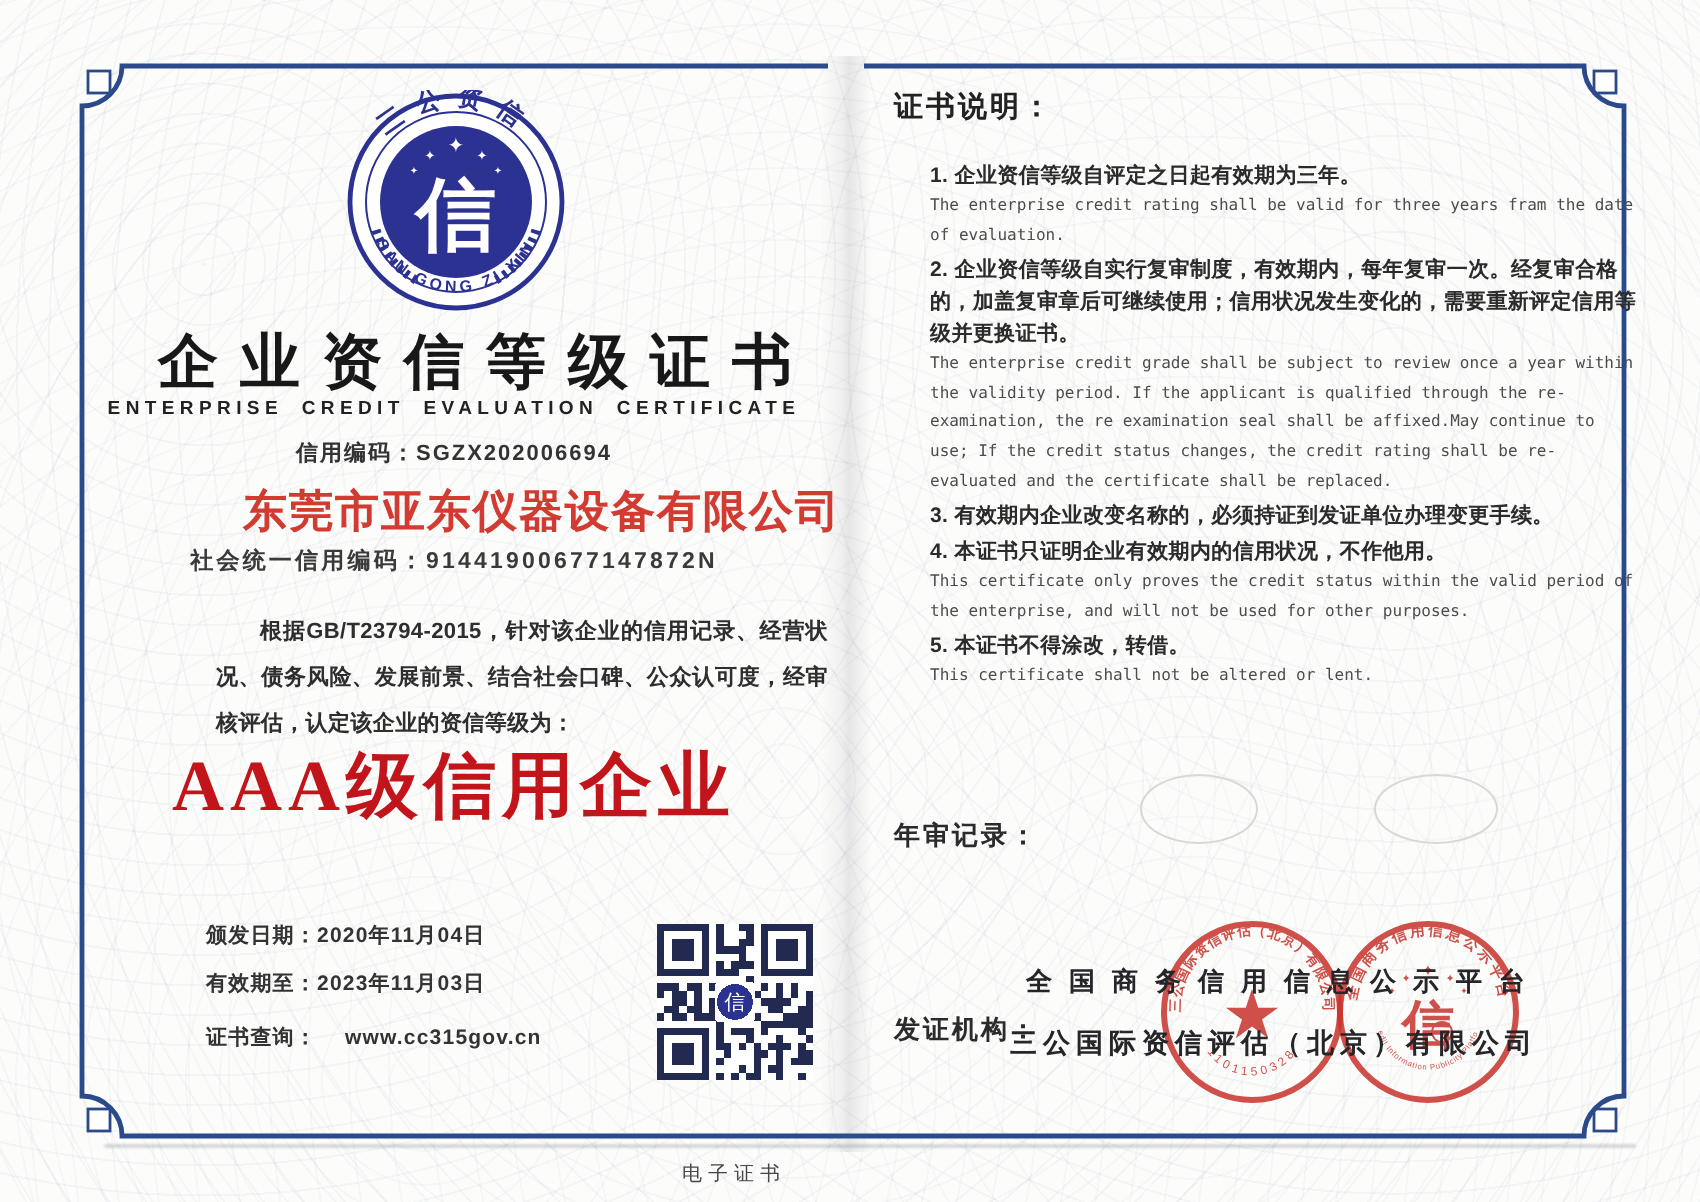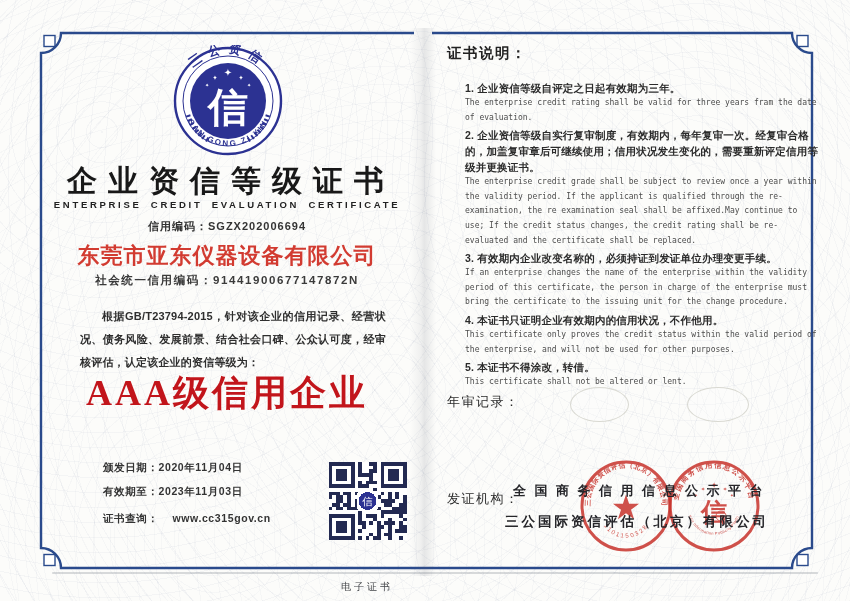--- a/index.html
+++ b/index.html
@@ -29,45 +29,45 @@
   #bottom-edge{
     position:absolute;left:52px;top:572px;width:766px;height:2px;
     background:rgba(120,125,135,.28);border-radius:2px;filter:blur(.4px);
   }
   #left-page{position:absolute;left:40px;top:33px;width:374px;height:535px;}
   #right-page{position:absolute;left:432px;top:33px;width:382px;height:535px;}
   .center{text-align:center;width:100%;left:0;}
 
   .cert-title{
     top:128px;font-family:"Liberation Serif", serif;font-weight:900;
-    font-size:30px;letter-spacing:11px;padding-left:4px;color:#181818;white-space:nowrap;
+    font-size:30px;letter-spacing:11px;padding-left:16px;color:#181818;white-space:nowrap;
   }
   .cert-subtitle{
     top:166px;font-size:9.5px;font-weight:700;letter-spacing:2.7px;word-spacing:4px;color:#222;white-space:nowrap;
   }
   .credit-code{top:186px;font-size:11px;font-weight:700;letter-spacing:1px;color:#333;}
-  .company{top:208px;font-size:22px;font-weight:800;letter-spacing:1px;color:var(--company_red,#d23b31);white-space:nowrap;}
+  .company{top:208px;font-size:22px;font-weight:800;letter-spacing:1px;color:var(--company_red,#d23b31);white-space:nowrap;margin-left:44px;}
   .unified{top:240px;font-size:11.5px;font-weight:700;letter-spacing:1.6px;color:#3a3a3a;}
   .statement{
-    top:272px;left:40px;width:306px;font-size:11px;font-weight:600;line-height:23px;
+    top:272px;left:68px;width:306px;font-size:11px;font-weight:600;line-height:23px;
     text-indent:22px;color:#2e2e2e;letter-spacing:.2px;text-align:justify;
   }
   .rating{
     top:336px;font-family:"Liberation Serif", serif;font-weight:900;
     font-size:36px;letter-spacing:3px;color:var(--rating_red,#c2151b);white-space:nowrap;
   }
   .date-line{left:63px;font-size:10.5px;font-weight:700;letter-spacing:.6px;color:#333;white-space:nowrap;}
   .query-url{margin-left:14px;font-weight:700;}
   .qr-caption{left:286px;top:511px;width:82px;text-align:center;font-size:10px;letter-spacing:3px;color:#44464a;font-family:"Liberation Serif",serif;margin-top:36px;}
 
   .rp-heading{left:15px;top:11px;font-size:14.5px;font-weight:700;letter-spacing:1.5px;color:#222;}
   #clauses{left:33px;top:45px;width:356px;}
   .clause-zh{font-size:10.5px;font-weight:700;line-height:16px;color:#2b2b2b;margin-top:2px;letter-spacing:.2px;}
   .clause-en{font-family:"DejaVu Sans Mono", monospace;font-size:8px;line-height:14.6px;color:#4c4c4c;}
-  .rp-label{left:15px;font-size:13px;font-weight:400;letter-spacing:1.5px;color:#2b2b2b;}
+  .rp-label{left:15px;font-size:13px;font-weight:700;letter-spacing:1.5px;color:#2b2b2b;margin-top:16px;}
   .oval{border:1px solid #d9d9d2;border-radius:50%;background:rgba(255,255,255,.2);}
   .issuer-line{z-index:3;font-weight:700;color:#26262a;white-space:nowrap;text-align:center;}
   #issuer-platform{left:58px;top:449px;width:304px;font-size:13px;letter-spacing:8.5px;}
   #issuer-company{left:38px;top:480px;width:334px;font-size:13.5px;letter-spacing:3px;}
   #seals{left:144px;top:425px;z-index:2;}
 </style>
 </head>
 <body>
 
 <div id="guilloche"></div>
@@ -281,21 +281,20 @@
 <div id="right-page">
 
   <div class="abs rp-heading">证书说明：</div>
 
   <div id="clauses" class="abs">
     <div class="clause-zh">1. 企业资信等级自评定之日起有效期为三年。</div>
     <div class="clause-en">The enterprise credit rating shall be valid for three years fram the date of evaluation.</div>
     <div class="clause-zh">2. 企业资信等级自实行复审制度，有效期内，每年复审一次。经复审合格的，加盖复审章后可继续使用；信用状况发生变化的，需要重新评定信用等级并更换证书。</div>
     <div class="clause-en">The enterprise credit grade shall be subject to review once a year within the validity period. If the applicant is qualified through the re-examination, the re examination seal shall be affixed.May continue to use; If the credit status changes, the credit rating shall be re-evaluated and the certificate shall be replaced.</div>
     <div class="clause-zh">3. 有效期内企业改变名称的，必须持证到发证单位办理变更手续。</div>
-    <div class="clause-en">If an enterprise changes the name of the enterprise within the validity period of this certificate, the person in charge of the enterprise must bring the certificate to the issuing unit for the change procedure.</div>
     <div class="clause-zh">4. 本证书只证明企业有效期内的信用状况，不作他用。</div>
     <div class="clause-en">This certificate only proves the credit status within the valid period of the enterprise, and will not be used for other purposes.</div>
     <div class="clause-zh">5. 本证书不得涂改，转借。</div>
     <div class="clause-en">This certificate shall not be altered or lent.</div>
   </div>
 
   <div class="abs rp-label" style="top:360px;">年审记录：</div>
   <div class="abs oval" style="left:138px;top:354px;width:57px;height:33px;"></div>
   <div class="abs oval" style="left:255px;top:354px;width:60px;height:33px;"></div>
 

